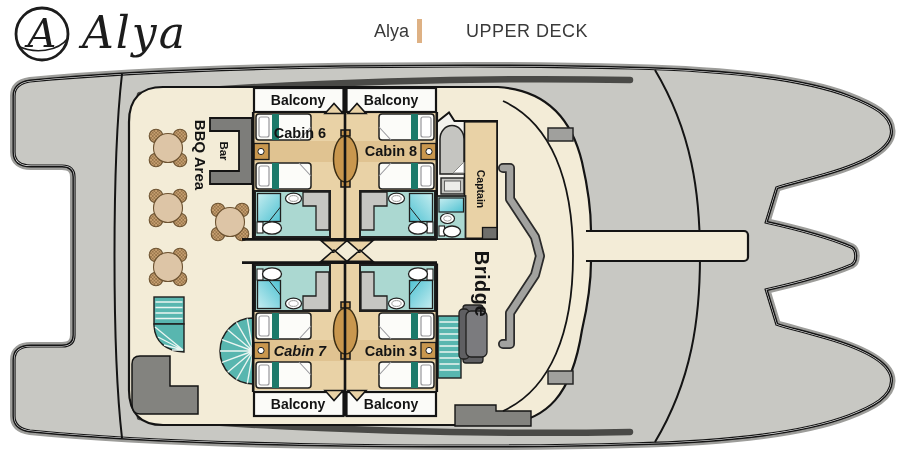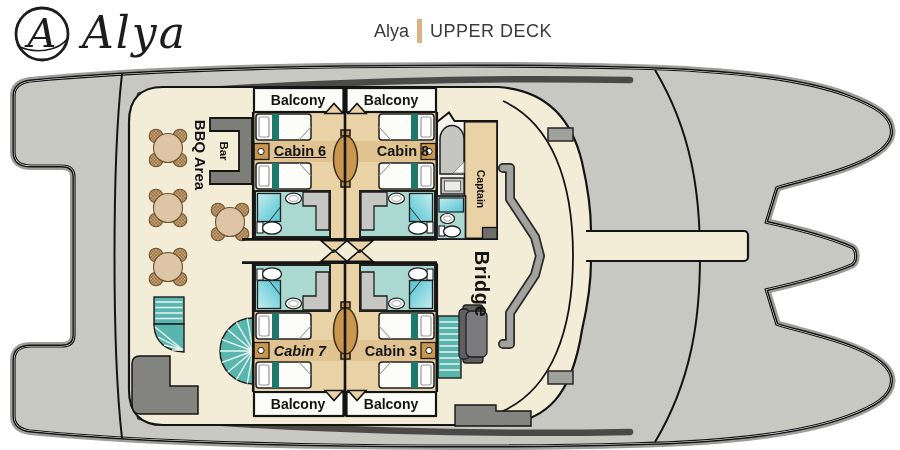--- a/index.html
+++ b/index.html
@@ -6,21 +6,21 @@
   .stage{position:relative;width:900px;height:450px;background:#ffffff;overflow:hidden;
          font-family:"Liberation Sans",sans-serif;}
   .plan{position:absolute;left:0;top:0;}
   
   .logo{position:absolute;left:8px;top:2px;display:flex;align-items:center;height:62px;}
   .logo-script{font-family:"DejaVu Serif",serif;font-style:italic;font-size:44px;color:#1c1c1c;
                line-height:60px;margin-left:6px;letter-spacing:2px;}
   .title{position:absolute;left:374px;top:19px;display:flex;align-items:center;gap:8px;
          font-size:18px;color:#3a3a3a;}
   .title .sep{width:5px;height:24px;background:#deb184;}
-  .title .deck{letter-spacing:0.5px;}
+  .title .deck{letter-spacing:0.5px;margin-left:36px;}
   
   .lbl{position:absolute;font-weight:bold;color:#141414;white-space:nowrap;
        transform:translate(-50%,-50%);}
   .rot{transform:translate(-50%,-50%) rotate(90deg);}
   .lbl-balcony{font-size:14px;}
   .lbl-cabin{font-size:14.5px;}
   .lbl-bbq{font-size:15px;}
   .lbl-bar{font-size:11.5px;}
   .lbl-captain{font-size:10.5px;}
   .lbl-bridge{font-size:20px;letter-spacing:0.5px;}
@@ -192,22 +192,22 @@
     <span>Alya</span>
     <span class="sep"></span>
     <span class="deck">UPPER DECK</span>
   </div>
 
   <div class="lbl lbl-balcony" style="left:298px;top:100px;">Balcony</div>
   <div class="lbl lbl-balcony" style="left:391px;top:100px;">Balcony</div>
   <div class="lbl lbl-balcony" style="left:298px;top:404px;">Balcony</div>
   <div class="lbl lbl-balcony" style="left:391px;top:404px;">Balcony</div>
 
-  <div class="lbl lbl-cabin" style="left:300px;top:151px;text-decoration:underline;">Cabin 6</div>
-  <div class="lbl lbl-cabin" style="left:403px;top:151px;">Cabin 8</div>
+  <div class="lbl lbl-cabin" style="left:300px;top:133px;">Cabin 6</div>
+  <div class="lbl lbl-cabin" style="left:391px;top:151px;">Cabin 8</div>
   <div class="lbl lbl-cabin" style="left:300px;top:351px;font-style:italic;">Cabin 7</div>
   <div class="lbl lbl-cabin" style="left:391px;top:351px;">Cabin 3</div>
 
   <div class="lbl rot lbl-bbq" style="left:200px;top:155px;">BBQ Area</div>
   <div class="lbl rot lbl-bar" style="left:224px;top:151px;">Bar</div>
   <div class="lbl rot lbl-captain" style="left:481px;top:189px;">Captain</div>
   <div class="lbl rot lbl-bridge" style="left:481px;top:284px;">Bridge</div>
 
 </div>
 

